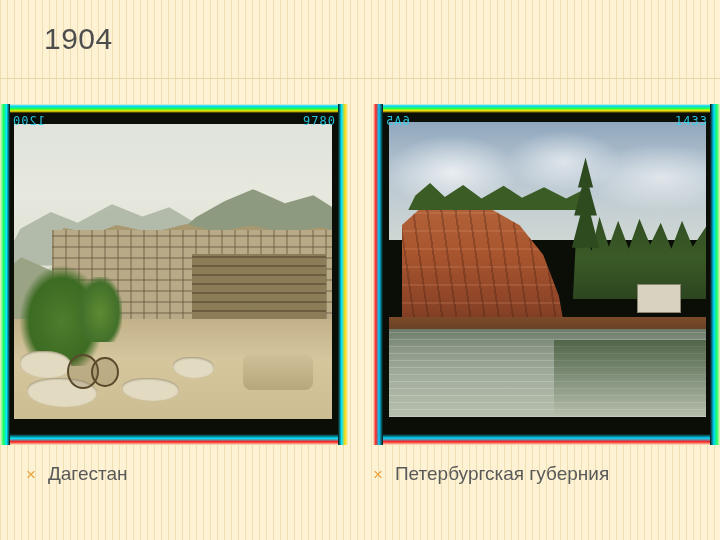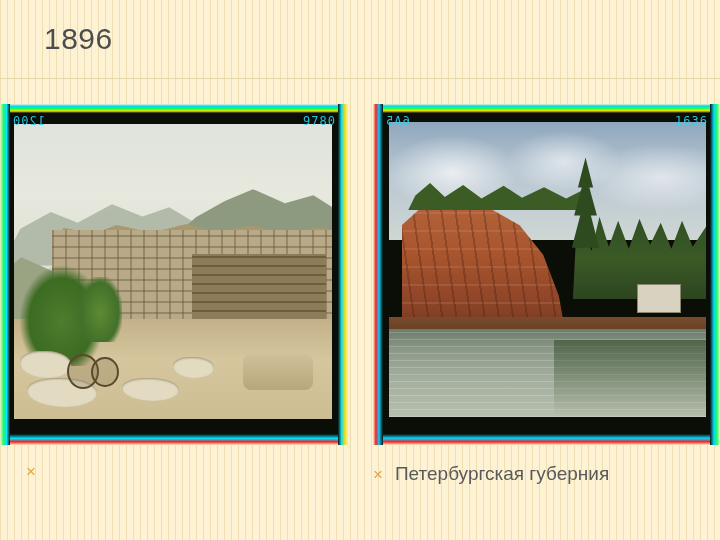--- a/index.html
+++ b/index.html
@@ -243,21 +243,21 @@
   .cap-text {
     font-size: 19px;
     color: #595959;
   }
 </style>
 </head>
 <body>
 
 <div class="slide">
 
-  <div class="title">1896</div>
+  <div class="title">1904</div>
   <div class="title-rule"></div>
 
   <div class="photo photo-left">
     <div class="frame-outer">
       <div class="img-inner li-inner">
         <div class="l-sky"></div>
         <div class="l-mtn-far"></div>
         <div class="l-mtn-right"></div>
         <div class="l-hill-left"></div>
         <div class="l-village-top"></div>
@@ -296,27 +296,28 @@
         <div class="r-pine"></div>
         <div class="r-bank"></div>
         <div class="r-water"></div>
         <div class="r-refl"></div>
         <div class="r-shed"></div>
       </div>
       <div class="fringe fr-top rp-top"></div>
       <div class="fringe fr-bottom rp-bottom"></div>
       <div class="fringe fr-left rp-left"></div>
       <div class="fringe fr-right rp-right"></div>
-      <div class="plate-no right-side">1636</div>
+      <div class="plate-no right-side">1433</div>
       <div class="plate-no left-side">6A5</div>
     </div>
   </div>
 
   <div class="caption cap-left">
     <span class="bullet">×</span>
+    <span class="cap-text">Дагестан</span>
   </div>
 
   <div class="caption cap-right">
     <span class="bullet">×</span>
     <span class="cap-text">Петербургская губерния</span>
   </div>
 
 </div>
 
 </body></html>

